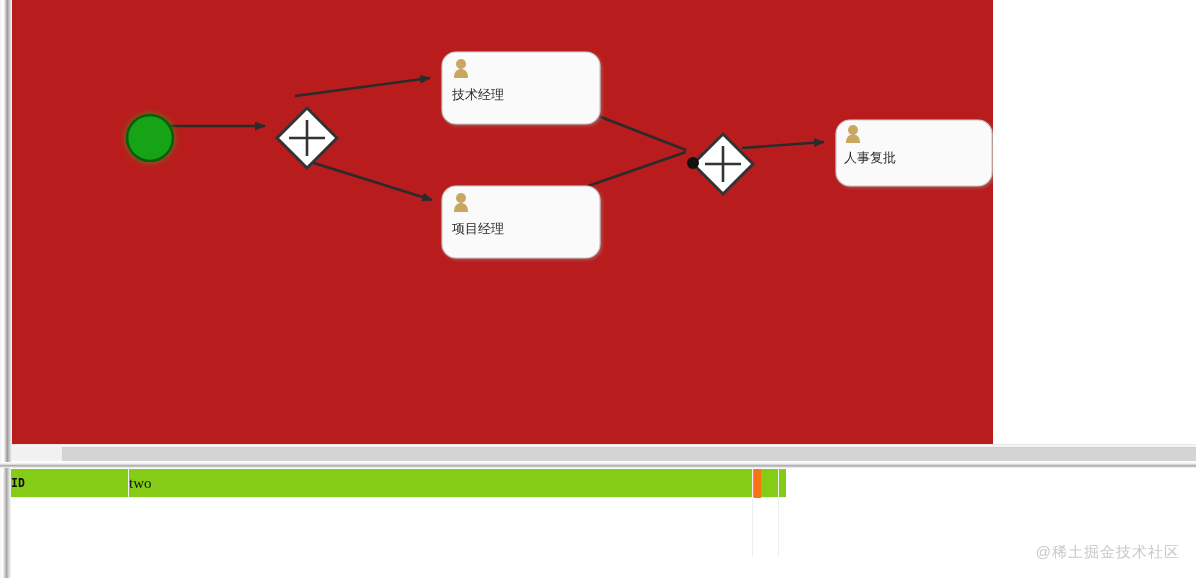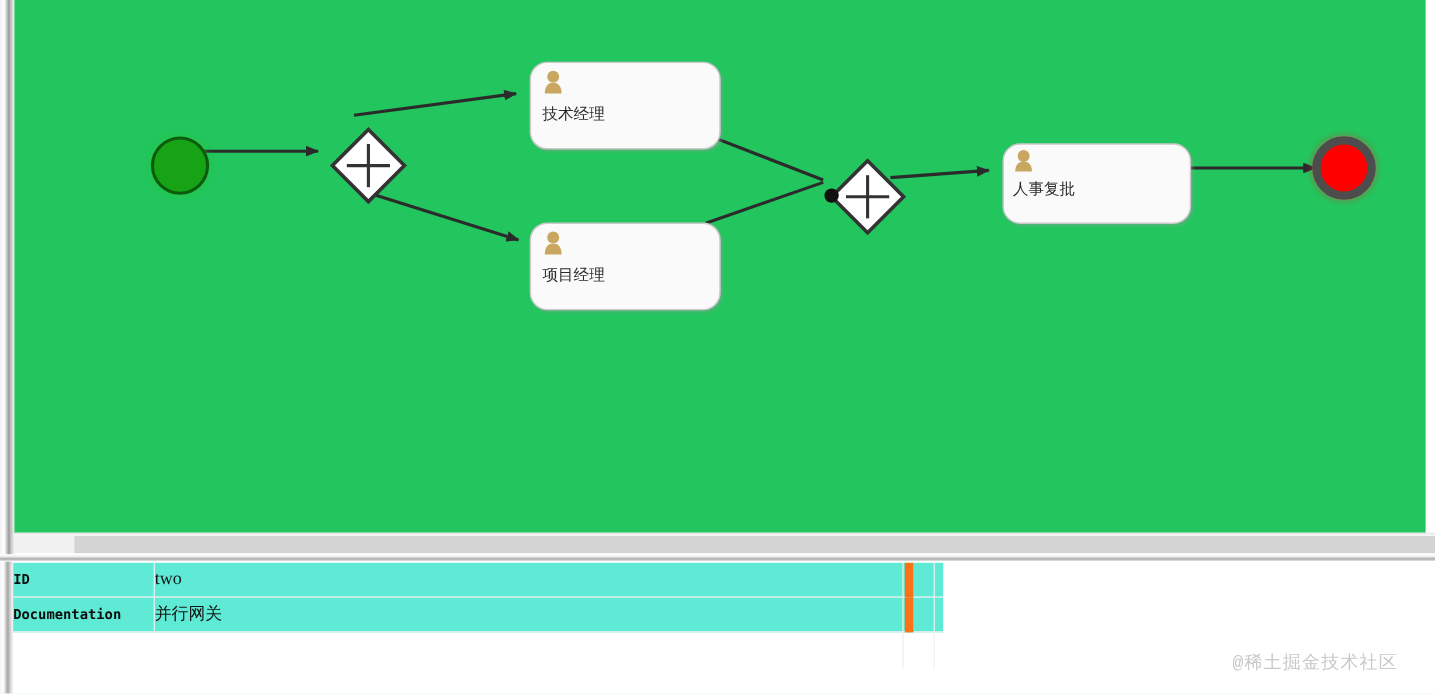--- a/index.html
+++ b/index.html
@@ -30,23 +30,23 @@
     left: 0; top: 0;
     width: 12px;
     height: 462px;
     background: linear-gradient(to right, #f2f2f2 0%, #ffffff 30%, #9a9a9a 62%, #b9b9b9 72%, #f6f6f6 100%);
   }
 
   
   .canvas-area {
     position: absolute;
     left: 12px; top: 0;
-    width: 1176px;
+    width: 981px;
     height: 444px;
-    background: #22c55e;
+    background: #b91c1c;
     overflow: hidden;
   }
   .canvas-svg { display:block; }
 
   
   .hscroll-wrap {
     position: absolute;
     left: 12px; top: 444px;
     width: 1184px;
     height: 18px;
@@ -101,21 +101,21 @@
     left: 11px; top: 1px;
     width: 769px;
     border-collapse: collapse;
     table-layout: fixed;
   }
   .props-table td {
     height: 28px;
     vertical-align: middle;
     border-bottom: 1px solid #f0f0f0;
     padding: 0;
-    background: #5eead4;
+    background: #84cc16;
   }
   .props-table tr:last-child td { border-bottom: 1px solid #efefef; }
   .col-label {
     width: 117px;
     font-family: "DejaVu Sans Mono", "Liberation Mono", monospace;
     font-weight: bold;
     font-size: 11.5px;
     color: #0d0d0d;
     padding-left: 4px;
     border-right: 1px solid #f1f1f1;
@@ -140,23 +140,23 @@
   .props-edge-right2 {
     position: absolute;
     left: 778px; top: 1px;
     width: 1px; height: 88px;
     background: #f0f0f0;
   }
 
   
   .watermark {
     position: absolute;
-    right: 31px;
+    right: 16px;
     top: 543px;
-    font-family: Liberation Mono, monospace;
+    font-family: Liberation Sans, sans-serif;
     font-size: 15px;
     color: #c9c9c9;
     letter-spacing: 1px;
     user-select: none;
   }
 </style>
 </head>
 <body>
 
 <div id="editor-root">
@@ -263,25 +263,20 @@
   <div class="props-panel">
     <div class="props-frame-left"></div>
 
     <table class="props-table">
       <tbody>
         <tr>
           <td class="col-label">ID</td>
           <td class="col-value">two</td>
           <td class="col-spacer"></td>
         </tr>
-        <tr>
-          <td class="col-label">Documentation</td>
-          <td class="col-value cjk">并行网关</td>
-          <td class="col-spacer"></td>
-        </tr>
       </tbody>
     </table>
 
     <div class="props-edge-right"></div>
     <div class="props-edge-right2"></div>
   </div>
 
   <div class="watermark">@稀土掘金技术社区</div>
 
 </div>

